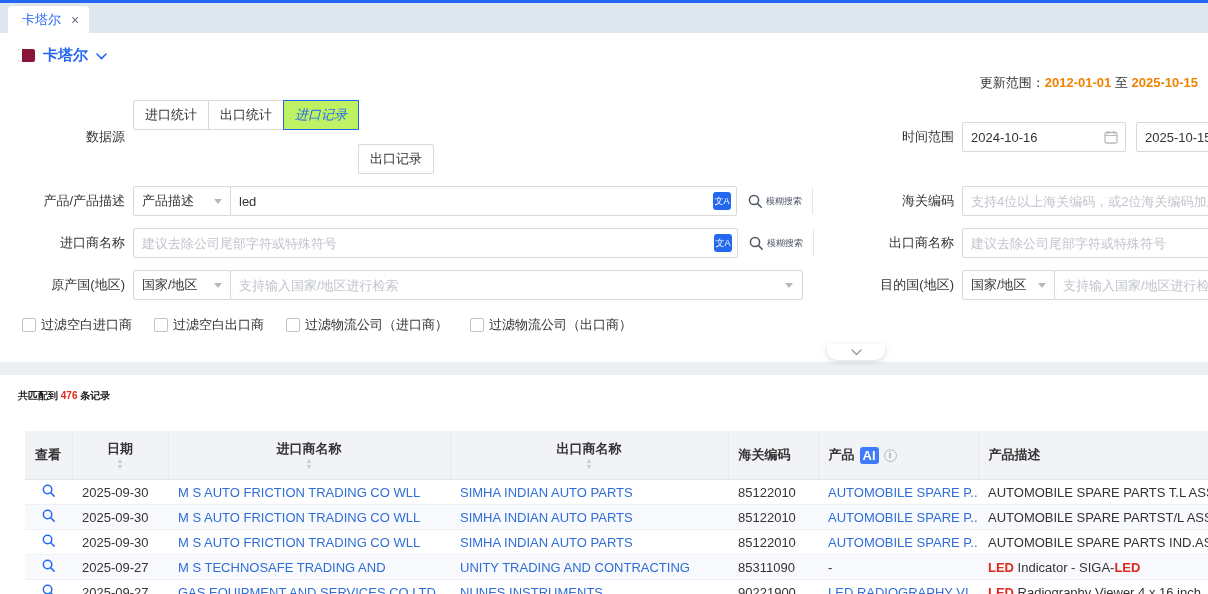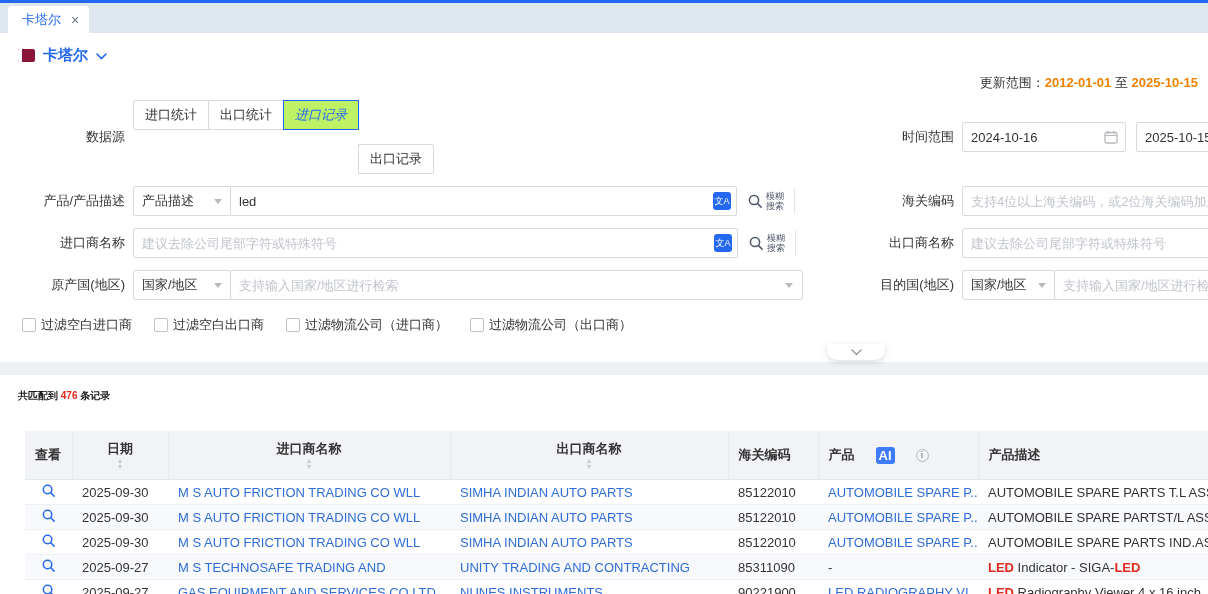--- a/index.html
+++ b/index.html
@@ -37,21 +37,21 @@
   .tri-down { width:0; height:0; border-left:4px solid transparent; border-right:4px solid transparent; border-top:5px solid #b6b9be; margin-left:6px; flex:none; }
 
   .input-wrap { position:relative; height:30px; flex:none; }
   .input-el { width:100%; height:30px; border:1px solid #d9d9d9; border-radius:2px; padding:0 30px 0 8px; font-size:13px; color:#333; font-family:inherit; outline:none; }
   .input-el::placeholder { color:#c0c4cc; }
   .trans-icon { position:absolute; right:6px; top:6px; width:18px; height:18px; background:#2468f2; border-radius:3px; color:#fff; font-size:9px; display:flex; align-items:center; justify-content:center; cursor:pointer; }
   .suffix-caret { position:absolute; right:10px; top:13px; }
   .cal-icon { position:absolute; right:8px; top:8px; }
 
   .fuzzy { display:flex; align-items:center; gap:3px; margin-left:10px; cursor:pointer; flex:none; }
-  .fuzzy-txt { display:flex; flex-direction:column; font-size:9px; line-height:10px; color:#4d5566; }
+  .fuzzy-txt { display:flex; flex-direction:row; font-size:9px; line-height:10px; color:#4d5566; }
   .vdiv { width:1px; height:26px; background:#e4e6e9; margin-left:10px; flex:none; }
 
   .cb-row { padding-left:22px; gap:22px; margin-top:16px; margin-bottom:10px; }
   .cb-item { display:flex; align-items:center; gap:5px; cursor:pointer; }
   .cb-box { width:14px; height:14px; border:1px solid #c0c4cc; border-radius:2px; background:#fff; flex:none; }
 
   .collapse-wrap { height:18px; position:relative; }
   .collapse-tab { position:absolute; left:827px; top:0; width:58px; height:16px; background:#fff; box-shadow:0 2px 6px rgba(0,0,0,.14); border-radius:0 0 10px 10px; display:flex; align-items:center; justify-content:center; cursor:pointer; }
 
   .gray-band { height:13px; background:#edf0f3; }
@@ -63,21 +63,21 @@
   table { border-collapse:collapse; table-layout:fixed; width:1190px; margin-left:7px; font-size:13px; }
   th { background:#f1f3f6; font-weight:bold; color:#333; text-align:left; padding:9px 10px; border-bottom:1px solid #e2e5e9; border-right:1px solid #e7e9ec; white-space:nowrap; overflow:hidden; }
   th:last-child { border-right:none; }
   td { padding:3px 10px; border-bottom:1px solid #eef0f3; white-space:nowrap; overflow:hidden; color:#333; }
   tr.alt td { background:#f7f9fc; }
   .c-view { text-align:center; }
   .link { color:#2f6dd8; cursor:pointer; }
   .hl { color:#e0281e; font-weight:bold; }
   .th-flex { display:flex; align-items:center; }
   .th-flex.sortable { justify-content:space-between;flex-direction:column; }
-  .th-flex.withai { gap:21px; }
+  .th-flex.withai { gap:5px; }
   .sort { display:flex; flex-direction:column; font-size:7px; line-height:6px; color:#c5c9cf; cursor:pointer; }
   .ai-badge { background:#3e7bfa; color:#fff; font-size:13px; font-weight:bold; border-radius:3px; padding:1px 3px; }
   .info-icon { width:13px; height:13px; border:1px solid #b5b9bf; border-radius:50%; color:#9aa0a6; font-size:9px; display:inline-flex; align-items:center; justify-content:center; cursor:pointer; }
 </style>
 </head>
 <body>
 
 <div class="top-accent"></div>
 
 <div class="tab-bar">

